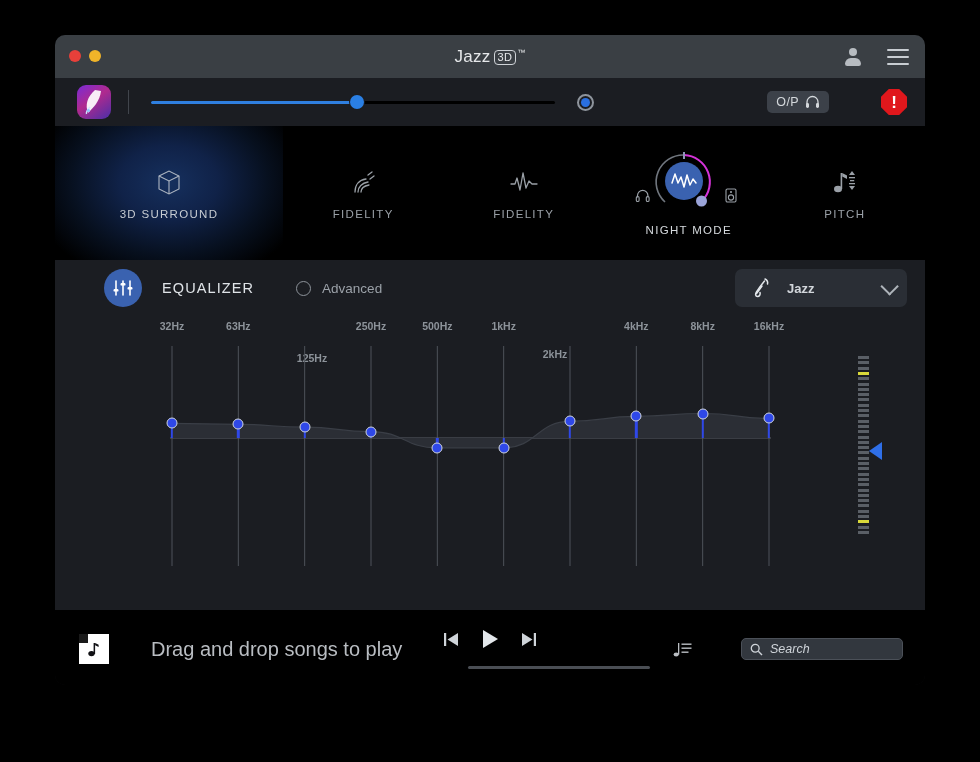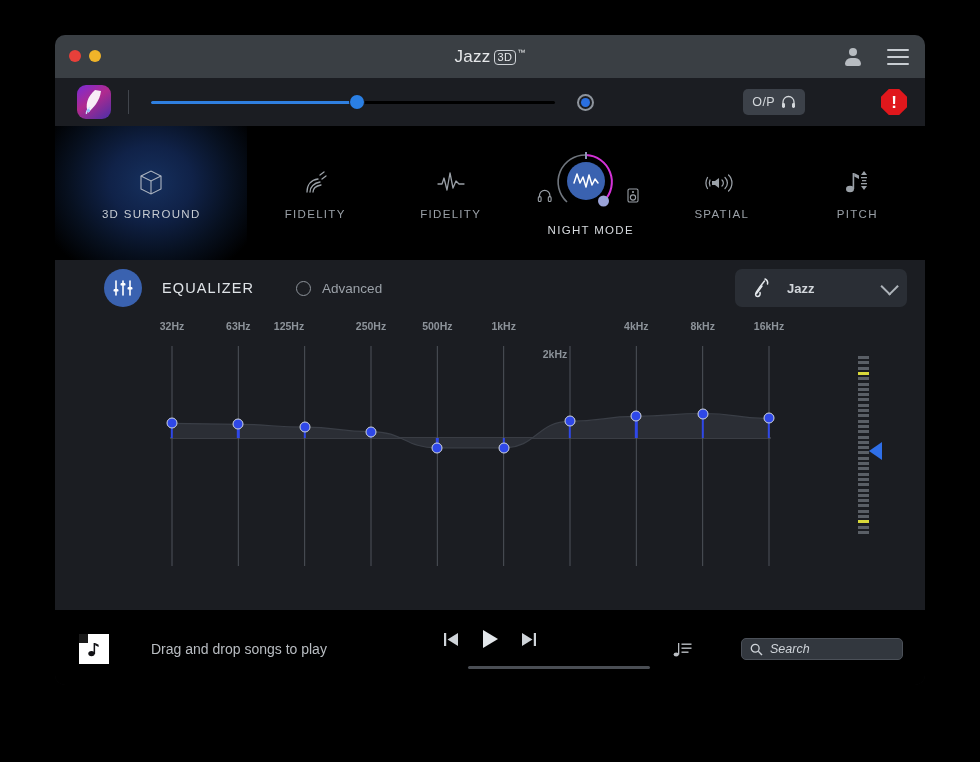--- a/index.html
+++ b/index.html
@@ -67,21 +67,21 @@
   .sfill  { position:absolute; top:9px; left:0; width:51%; height:2.5px;
             background:#2f7fe0; border-radius:2px; }
   .sknob  { position:absolute; top:3px; left:calc(51% - 7px); width:14px; height:14px;
             border-radius:50%; background:#2a7fe4; box-shadow:0 0 0 1px #1b1d22; }
   .vknob {
     margin-left: 22px; width:17px; height:17px; border-radius:50%;
     border: 2px solid #8e949c; background:#1b1d22; position:relative; flex:none;
   }
   .vknob::after { content:""; position:absolute; left:2px; top:2px; width:9px; height:9px;
                   border-radius:50%; background:#2a6fe0; }
-  .vb-right { position:absolute; right:18px; display:flex; gap:76px; }
+  .vb-right { position:absolute; right:18px; display:flex; align-items:center; gap:52px; }
   .op-btn {
     background:#3c4149; border-radius:5px; padding:4px 9px;
     display:flex; align-items:center; gap:6px;
     color:#d4d8dc; font-size:12.5px; letter-spacing:.4px;
   }
   .alert { width:26px; height:26px; background:#e0171c; position:relative;
            clip-path: polygon(30% 0,70% 0,100% 30%,100% 70%,70% 100%,30% 100%,0 70%,0 30%);
            display:flex; align-items:center; justify-content:center; }
   .alert span { color:#fff; font-size:17px; font-weight:bold; line-height:1; }
 
@@ -140,21 +140,21 @@
   .tick.y { background:#d9d93a; }
   .mpointer { position:absolute; left:19px; top:86px; width:0; height:0;
               border-top:9px solid transparent; border-bottom:9px solid transparent;
               border-left:13px solid #2f6fe8; transform:scaleX(-1); }
 
   
   .player { background:#000; height:78px; position:relative; display:flex; align-items:center; }
   .art { margin-left:24px; width:30px; height:30px; background:#fff; position:relative;
          display:flex; align-items:center; justify-content:center; flex:none; }
   .art .corner { position:absolute; left:0; top:0; width:9px; height:9px; background:#1a1a1a; }
-  .dragtxt { margin-left:42px; color:#b9bdc2; font-size:14px; }
+  .dragtxt { margin-left:42px; color:#b9bdc2; font-size:20px; }
   .transport { position:absolute; left:0; right:0; display:flex; justify-content:center;
                align-items:center; gap:19px; top:18px; }
   .tbtn { cursor:pointer; }
   .seek { position:absolute; left:413px; top:56px; width:182px; height:2.5px;
           background:#4a4e54; border-radius:2px; }
   .pl-right { position:absolute; right:22px; display:flex; align-items:center; gap:48px;font-style:italic; }
   .search {
     width:162px; height:22px; background:#32373e; border:1px solid #4b5058; border-radius:5px;
     display:flex; align-items:center; gap:7px; padding:0 8px;
   }
@@ -272,35 +272,20 @@
         </svg>
         <svg class="spk" width="12" height="15" viewBox="0 0 12 15">
           <rect x="1" y="1" width="10" height="13" rx="1.4" stroke="#9aa0a7" stroke-width="1.1" fill="none"></rect>
           <circle cx="6" cy="9.5" r="2.6" stroke="#9aa0a7" stroke-width="1.1" fill="none"></circle>
           <circle cx="6" cy="4" r="1.1" fill="#9aa0a7"></circle>
         </svg>
       </div>
       <div class="nm-lbl">NIGHT MODE</div>
     </div>
 
-    <div class="eff">
-      <div class="ico">
-        <svg width="34" height="28" viewBox="0 0 34 28">
-          <path d="M14 9 L10 12 H7 v4 h3 l4 3 Z" fill="#9aa0a7"></path>
-          <g stroke="#9aa0a7" stroke-width="1.25" fill="none" stroke-linecap="round">
-            <path d="M17 11 a4 4 0 0 1 0 6"></path>
-            <path d="M20 8.5 a7.5 7.5 0 0 1 0 11"></path>
-            <path d="M23.5 6 a11 11 0 0 1 0 16"></path>
-            <path d="M5 11 a7.5 7.5 0 0 0 0 6"></path>
-            <path d="M2.5 8.5 a11 11 0 0 0 0 11"></path>
-          </g>
-        </svg>
-      </div>
-      <div class="lbl">SPATIAL</div>
-    </div>
 
     <div class="eff">
       <div class="ico">
         <svg width="30" height="30" viewBox="0 0 30 30">
           <g fill="#9aa0a7">
             <ellipse cx="8" cy="21" rx="4" ry="3.2"></ellipse>
             <rect x="10.6" y="5" width="1.6" height="16"></rect>
             <path d="M12.2 5 L17 7.5 L17 11 L12.2 8.5 Z"></path>
             <polygon points="22,3 25,7 19,7"></polygon>
             <rect x="19" y="9" width="6" height="1.3"></rect>
@@ -344,21 +329,21 @@
         </svg>
         <div class="pname">Jazz</div>
         <div class="chev"></div>
       </div>
     </div>
 
     <div class="eqgraph">
       <div class="freqrow" id="freqrow">
           <div class="freqlbl" style="left: 117px;">32Hz</div>
           <div class="freqlbl" style="left: 183.333px;">63Hz</div>
-          <div class="freqlbl" style="left: 234px;">125Hz</div>
+          <div class="freqlbl" style="left: 257px; margin-top: 32px;">125Hz</div>
           <div class="freqlbl" style="left: 316px;">250Hz</div>
           <div class="freqlbl" style="left: 382.333px;">500Hz</div>
           <div class="freqlbl" style="left: 448.667px;">1kHz</div>
           <div class="freqlbl" style="left: 500px; margin-top: 28px;">2kHz</div>
           <div class="freqlbl" style="left: 581.333px;">4kHz</div>
           <div class="freqlbl" style="left: 647.667px;">8kHz</div>
           <div class="freqlbl" style="left: 714px;">16kHz</div>
         </div>
       <svg class="eqsvg" id="eqsvg" width="870" height="280">
           <line x1="117" x2="117" y1="30" y2="250" stroke="#4e525a" stroke-width="1"></line>

